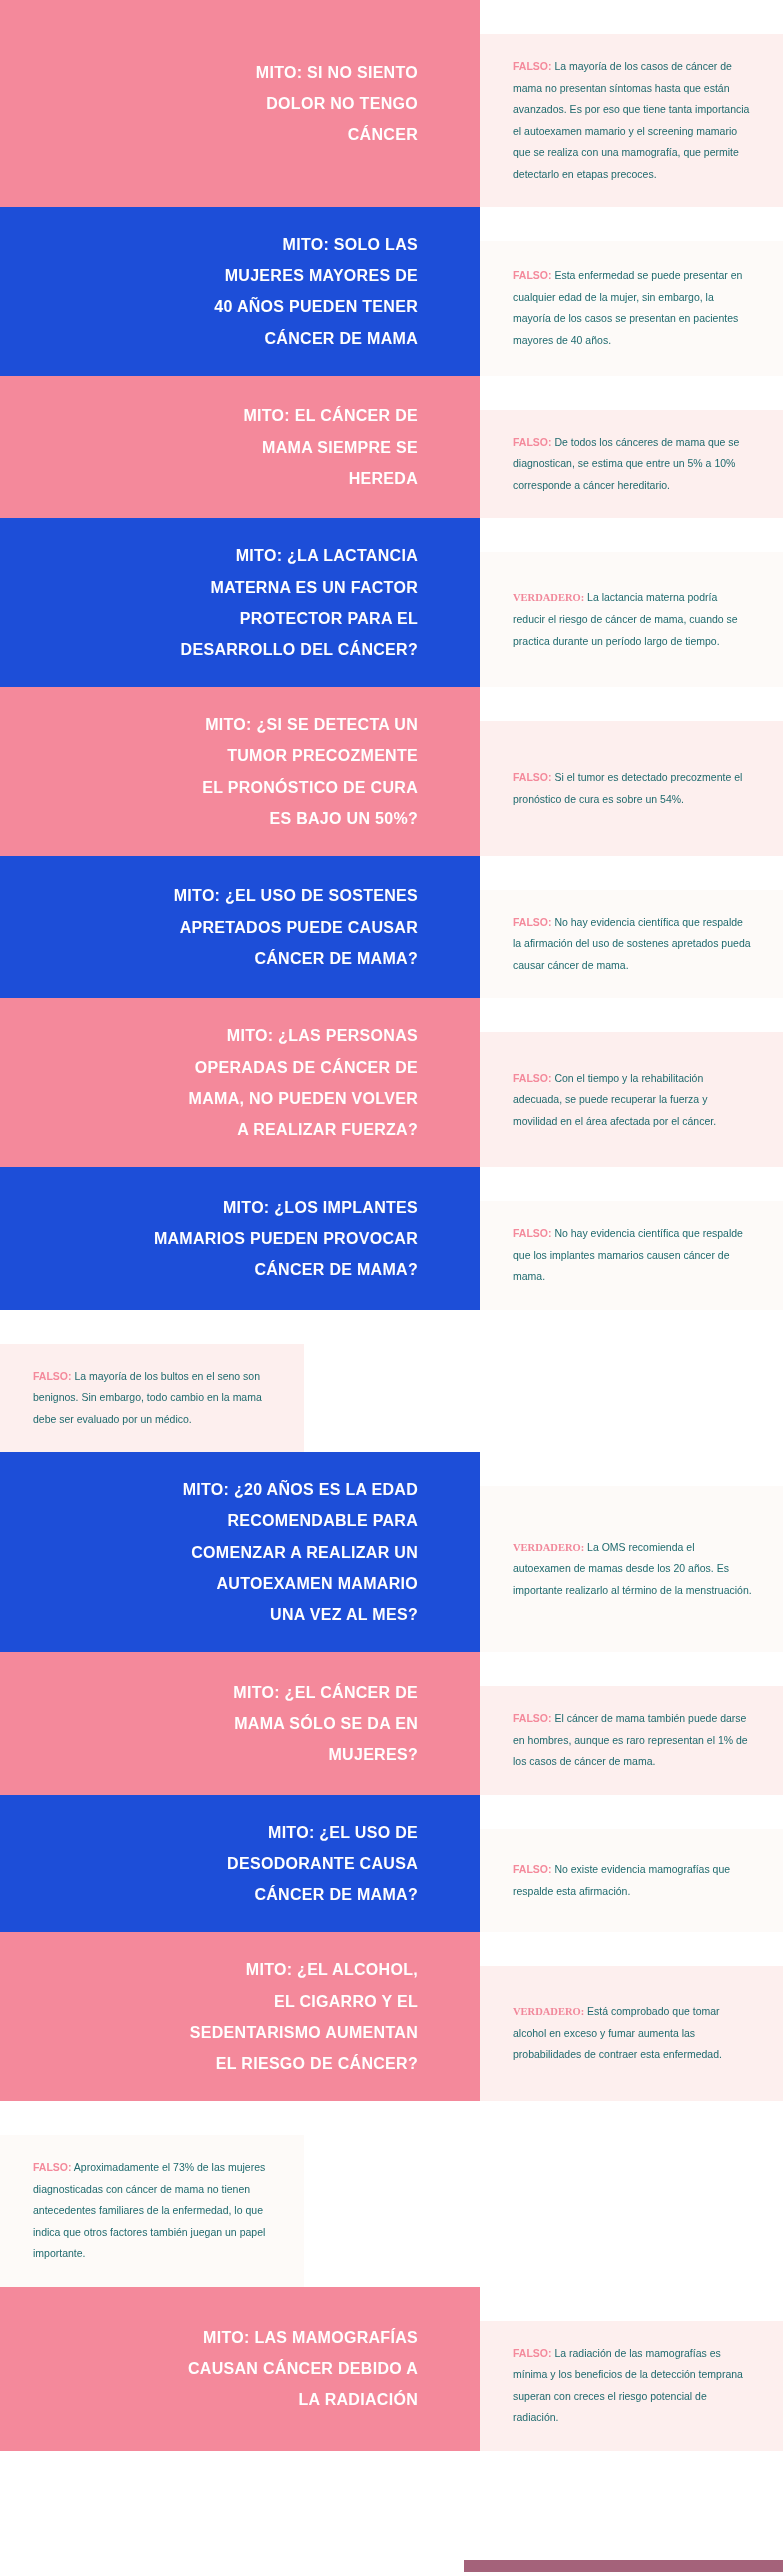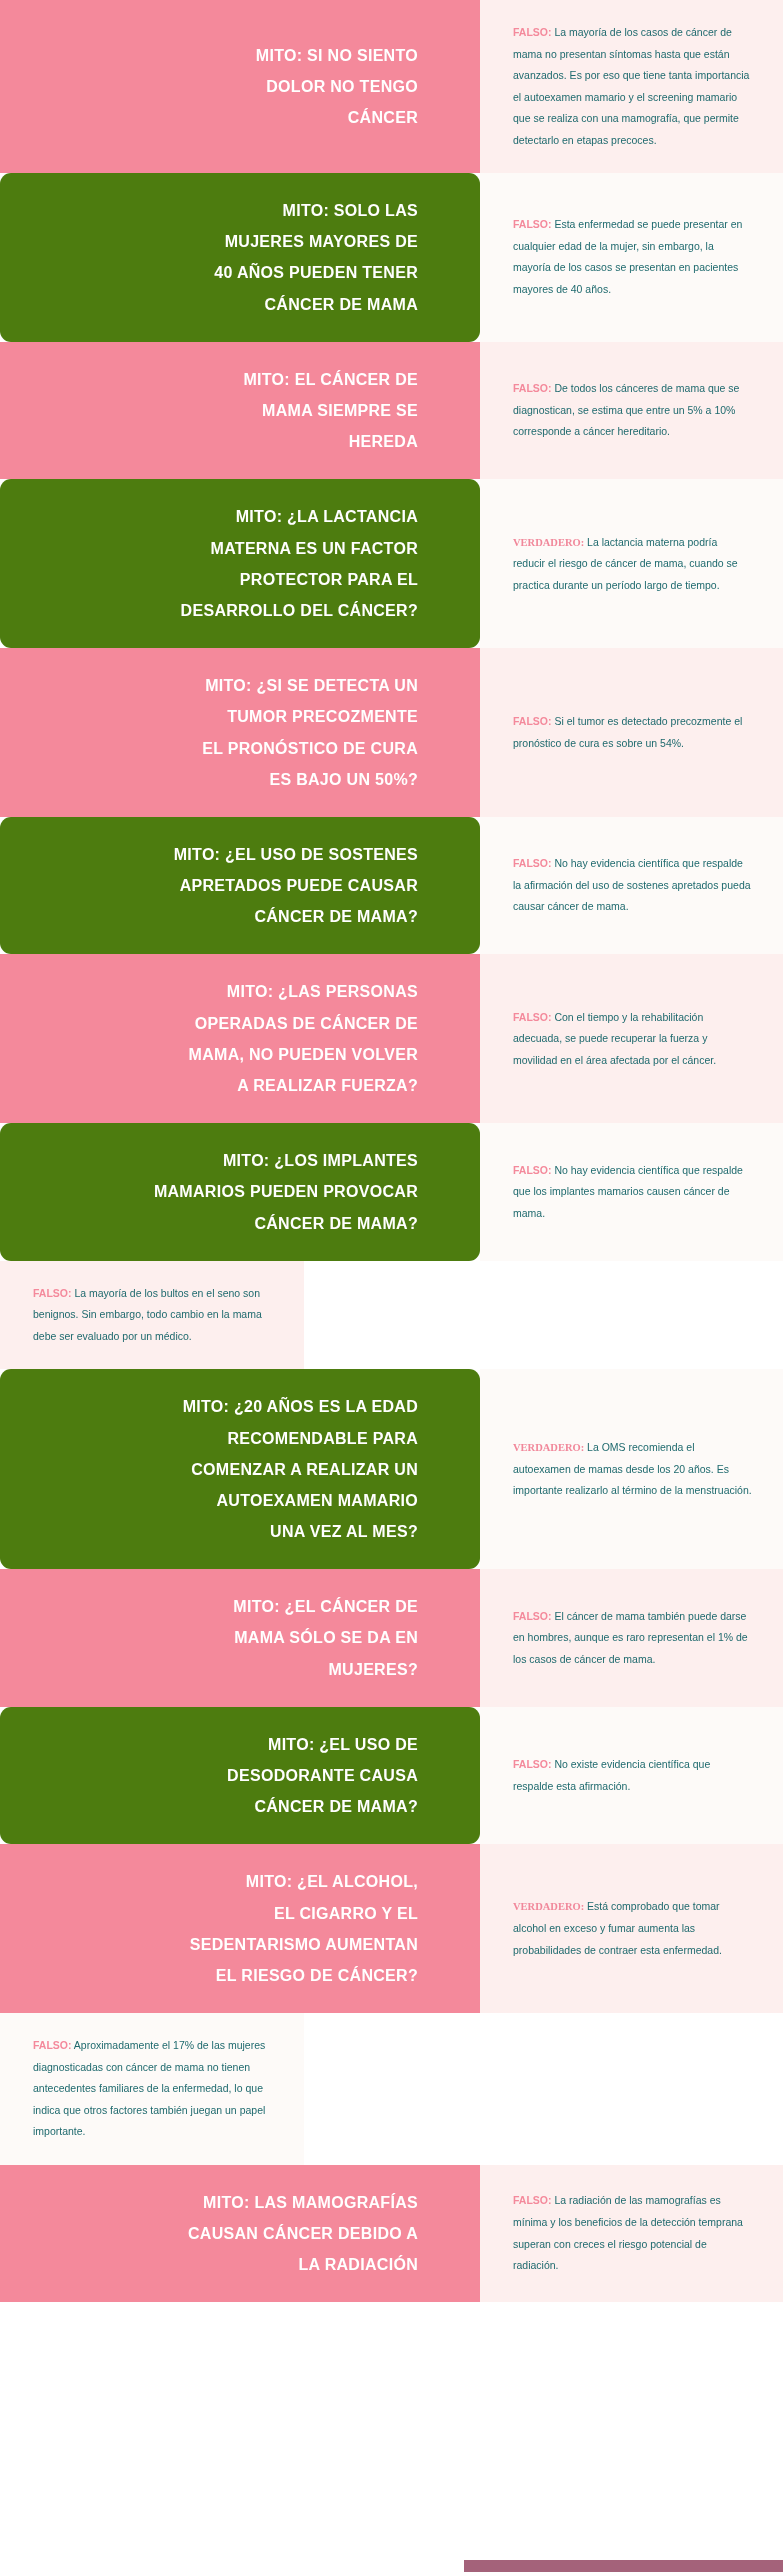--- a/index.html
+++ b/index.html
@@ -45,28 +45,29 @@
   }
 
   .fact-cell {
     width: 304px;
     flex: 0 0 304px;
     box-sizing: border-box;
     display: flex;
     flex-direction: column;
     justify-content: center;
     padding: 22px 32px 22px 33px;
+    margin-top: 34px;
   }
 
   
   .row.variant-a .myth-cell { background: #F4899B; }
   .row.variant-a .fact-cell { background: #FDEFEE; }
 
   
-  .row.variant-b .myth-cell { background: #4d7c0f; border-radius: 11px; }
+  .row.variant-b .myth-cell { background: #1d4ed8; }
   .row.variant-b .fact-cell { background: #FDFAF8; }
 
   .myth-text {
     margin: 0;
     color: #FFFFFF;
     text-align: right;
     font-size: 16px;
     line-height: 1.95;
     font-weight: 700;
     letter-spacing: 0.3px;
@@ -215,37 +216,37 @@
           <p class="fact-text"><span class="verdict falso">FALSO:</span><span class="fact-body"> El cáncer de mama también puede darse en hombres, aunque es raro representan el 1% de los casos de cáncer de mama.</span></p>
         </div>
       </div>
       <div class="row variant-b">
         <div class="myth-cell">
           <p class="myth-text">MITO: ¿EL USO DE
 DESODORANTE CAUSA
 CÁNCER DE MAMA?</p>
         </div>
         <div class="fact-cell">
-          <p class="fact-text"><span class="verdict falso">FALSO:</span><span class="fact-body"> No existe evidencia científica que respalde esta afirmación.</span></p>
+          <p class="fact-text"><span class="verdict falso">FALSO:</span><span class="fact-body"> No existe evidencia mamografías que respalde esta afirmación.</span></p>
         </div>
       </div>
       <div class="row variant-a">
         <div class="myth-cell">
           <p class="myth-text">MITO: ¿EL ALCOHOL,
 EL CIGARRO Y EL
 SEDENTARISMO AUMENTAN
 EL RIESGO DE CÁNCER?</p>
         </div>
         <div class="fact-cell">
           <p class="fact-text"><span class="verdict verdadero">VERDADERO:</span><span class="fact-body"> Está comprobado que tomar alcohol en exceso y fumar aumenta las probabilidades de contraer esta enfermedad.</span></p>
         </div>
       </div>
       <div class="row variant-b">
         <div class="fact-cell">
-          <p class="fact-text"><span class="verdict falso">FALSO:</span><span class="fact-body"> Aproximadamente el 17% de las mujeres diagnosticadas con cáncer de mama no tienen antecedentes familiares de la enfermedad, lo que indica que otros factores también juegan un papel importante.</span></p>
+          <p class="fact-text"><span class="verdict falso">FALSO:</span><span class="fact-body"> Aproximadamente el 73% de las mujeres diagnosticadas con cáncer de mama no tienen antecedentes familiares de la enfermedad, lo que indica que otros factores también juegan un papel importante.</span></p>
         </div>
       </div>
       <div class="row variant-a">
         <div class="myth-cell">
           <p class="myth-text">MITO: LAS MAMOGRAFÍAS
 CAUSAN CÁNCER DEBIDO A
 LA RADIACIÓN</p>
         </div>
         <div class="fact-cell">
           <p class="fact-text"><span class="verdict falso">FALSO:</span><span class="fact-body"> La radiación de las mamografías es mínima y los beneficios de la detección temprana superan con creces el riesgo potencial de radiación.</span></p>

